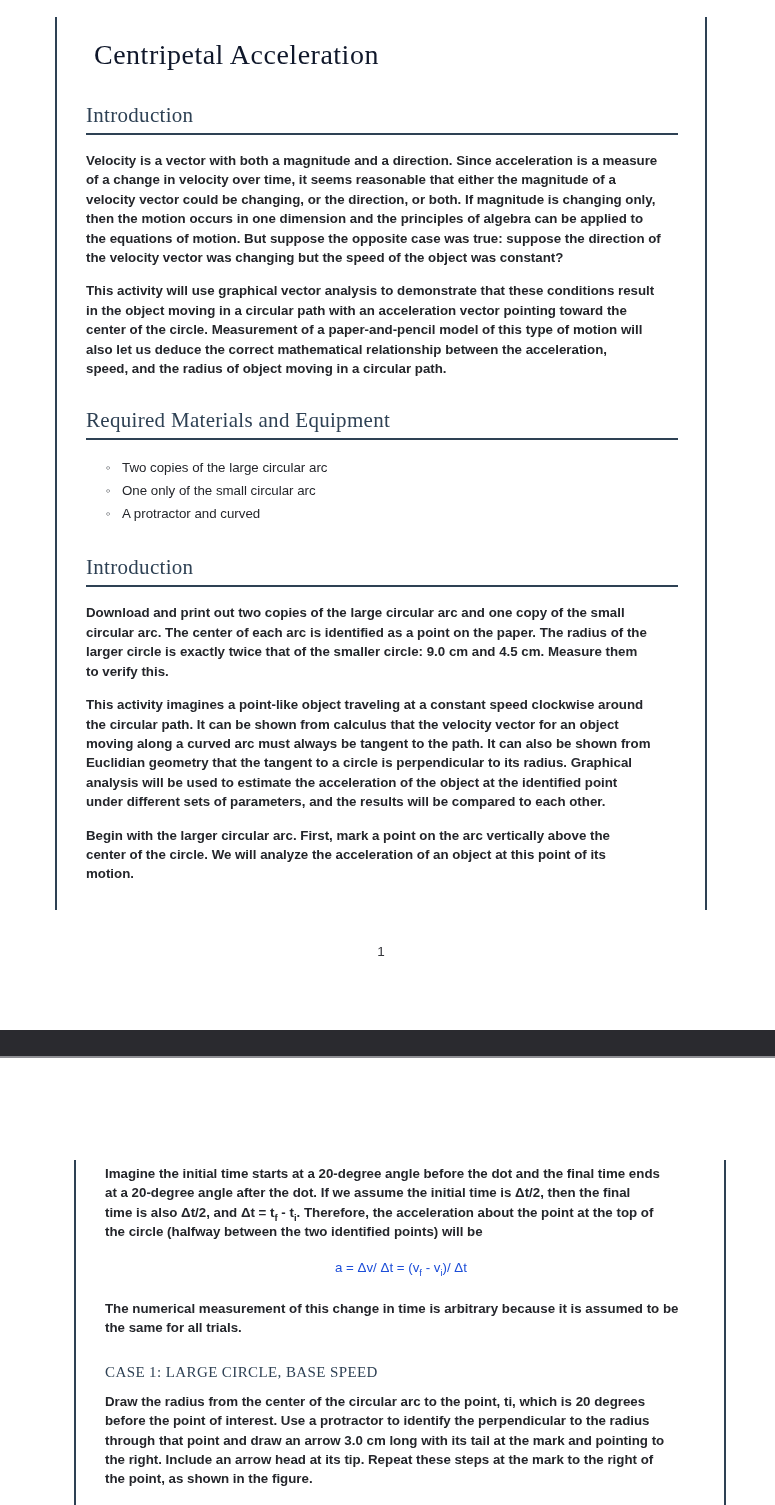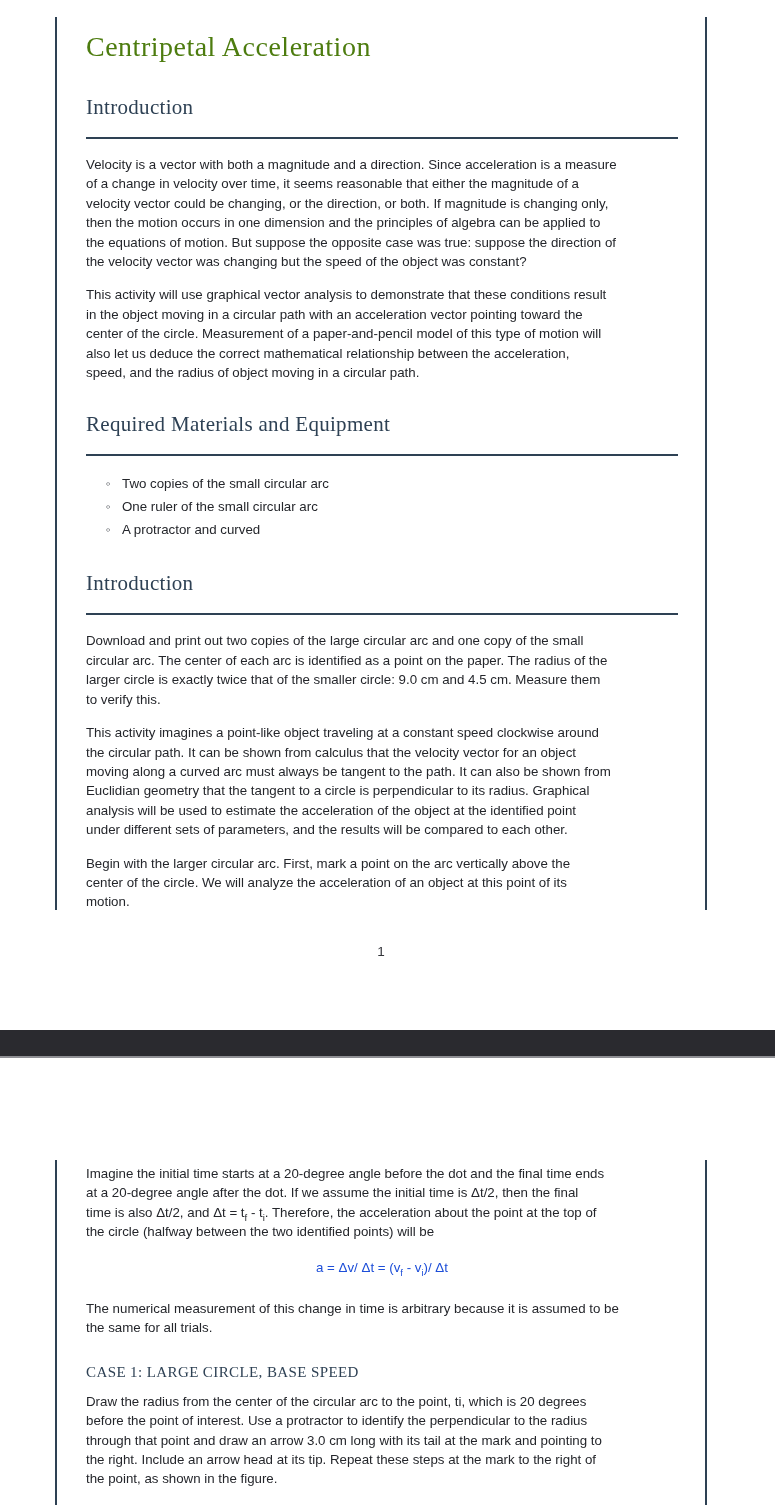--- a/index.html
+++ b/index.html
@@ -6,32 +6,32 @@
   body{
     width:775px;height:1505px;position:relative;background:#ffffff;overflow:hidden;
     font-family:"Liberation Sans","DejaVu Sans",sans-serif;color:#24262b;
   }
   .page{
     position:absolute;left:55px;width:652px;box-sizing:border-box;
     border-left:2px solid #2e4154;border-right:2px solid #2e4154;
     padding:0 27px 0 29px;background:#ffffff;
   }
   #page1{top:17px;height:893px;padding-top:12px;}
-  #page2{top:1160px;height:345px;padding-top:4px;}
+  #page2{top:1160px;height:345px;padding-top:4px;margin-left:19px;}
   .doc-title{
     font-family:"Liberation Serif","DejaVu Serif",serif;font-weight:400;
-    font-size:28px;line-height:36px;color:#4d7c0f;margin:0;letter-spacing:0.5px;
+    font-size:28px;line-height:36px;color:#0f172a;margin:8px;letter-spacing:0.5px;
   }
   h2.section-heading{
     font-family:"Liberation Serif","DejaVu Serif",serif;font-weight:400;
     font-size:21px;line-height:24px;color:#2e4154;margin:30px 0 16px 0;
-    padding-bottom:18px;border-bottom:2px solid #2e4154;letter-spacing:0.3px;
+    padding-bottom:6px;border-bottom:2px solid #2e4154;letter-spacing:0.3px;
   }
   p.body-text{
-    font-size:13.3px;line-height:19.4px;margin:0 0 14px 0;white-space:pre-line;
+    font-size:13.3px;line-height:19.4px;margin:0 0 14px 0;white-space:pre-line;font-weight:bold;
   }
   ul.bullet-list{list-style:none;margin:0 0 14px 0;padding:0 0 0 20px;}
   ul.bullet-list li{
     font-size:13.3px;line-height:23px;padding-left:16px;position:relative;
   }
   ul.bullet-list li::before{
     content:"\25E6";position:absolute;left:0;top:0;color:#3a3f46;font-size:13px;
   }
   .equation{
     font-size:13.3px;line-height:19.4px;text-align:center;margin:16px 0 22px 0;color:#1d4ed8;
@@ -64,22 +64,22 @@
 the equations of motion. But suppose the opposite case was true: suppose the direction of
 the velocity vector was changing but the speed of the object was constant?</p>
   <p class="body-text">This activity will use graphical vector analysis to demonstrate that these conditions result
 in the object moving in a circular path with an acceleration vector pointing toward the
 center of the circle. Measurement of a paper-and-pencil model of this type of motion will
 also let us deduce the correct mathematical relationship between the acceleration,
 speed, and the radius of object moving in a circular path.</p>
 
   <h2 class="section-heading">Required Materials and Equipment</h2>
   <ul class="bullet-list">
-    <li>Two copies of the small circular arc</li>
-    <li>One ruler of the small circular arc</li>
+    <li>Two copies of the large circular arc</li>
+    <li>One only of the small circular arc</li>
     <li>A protractor and curved</li>
   </ul>
 
   <h2 class="section-heading">Introduction</h2>
   <p class="body-text">Download and print out two copies of the large circular arc and one copy of the small
 circular arc. The center of each arc is identified as a point on the paper. The radius of the
 larger circle is exactly twice that of the smaller circle: 9.0 cm and 4.5 cm. Measure them
 to verify this.</p>
   <p class="body-text">This activity imagines a point-like object traveling at a constant speed clockwise around
 the circular path. It can be shown from calculus that the velocity vector for an object

